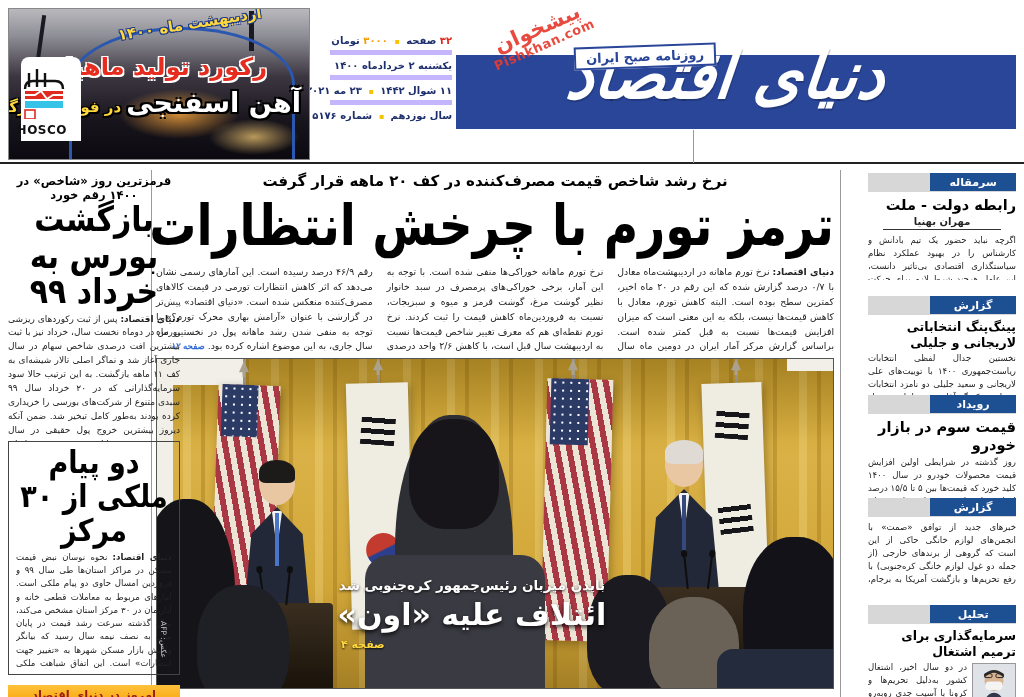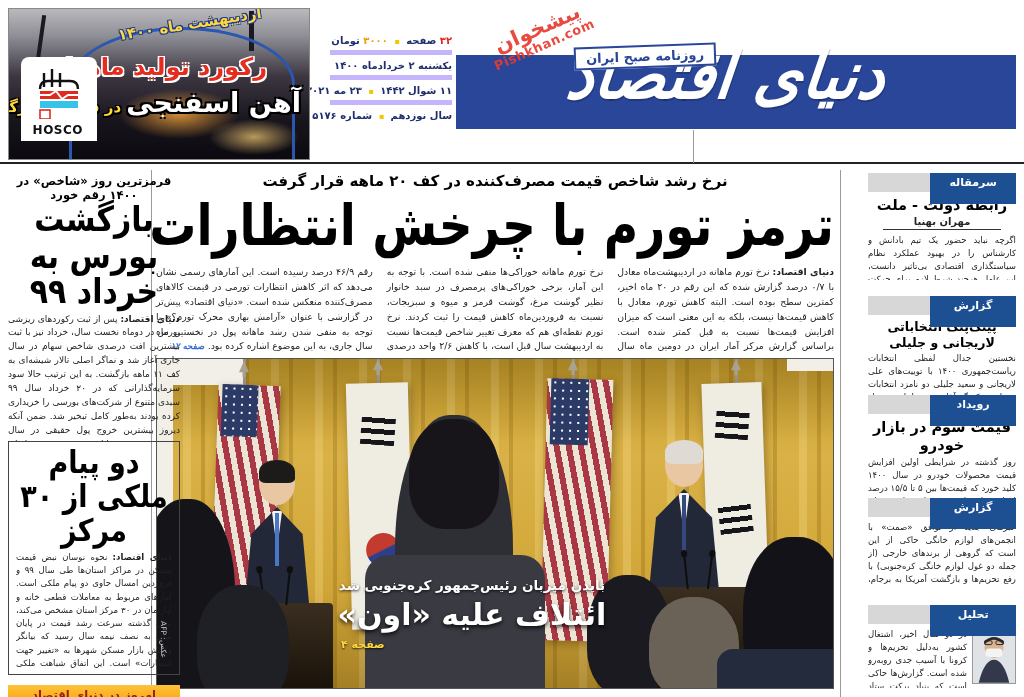--- a/index.html
+++ b/index.html
@@ -70,38 +70,38 @@
   .ad-line23{ position:absolute; top:78px; right:8px; white-space:nowrap; }
   .ad-line2{
     color:#fff; font-size:27px; font-weight:bold;
     text-shadow:-2px 2px 0 #000, 2px 2px 0 #000, 2px -2px 0 #000, -2px -2px 0 #000;
   }
   .ad-line3{
     color:#ffd83d; font-size:15px; font-weight:bold;
     text-shadow:-1.5px 1.5px 0 #000, 1.5px 1.5px 0 #000, 1.5px -1.5px 0 #000, -1.5px -1.5px 0 #000;
   }
   .hosco{
-    position:absolute; left:12px; top:48px; width:76px; height:84px; background:#fff;
+    position:absolute; left:12px; top:48px; width:60px; height:84px; background:#fff;
     border-radius:8px 8px 0 0; padding:6px 14px 2px; text-align:center;
   }
   .hosco-name{ font-size:12px; font-weight:bold; color:#111; letter-spacing:.5px; font-family:"DejaVu Sans", sans-serif; }
   
   .rule-top{ position:absolute; top:162px; right:0; width:1024px; height:2px; background:#222; }
   .vline{ position:absolute; top:170px; width:1px; height:527px; background:#9a9a9a; }
   .vline.v1{ right:872px; } .vline.v2{ right:183px; }
   .vline.v3{ right:330px; top:130px; height:33px; }
   
   .rcol{ position:absolute; top:170px; right:8px; width:148px; }
   .rsec{ margin-bottom:2px; }
   .rsec-head{ background:#d7d7d7; height:19px; margin:3px 0 4px; position:relative; }
   .rsec-head span{
-    position:absolute; right:0; top:0; height:31px; min-width:58%; background:#1d4f93;
+    position:absolute; right:0; top:0; height:18px; min-width:58%; background:#1d4f93;
     color:#fff; font-size:11px; font-weight:bold; text-align:center; line-height:19px; padding:0 10px;
   }
-  .rsec-title{ font-size:14.5px; font-weight:bold; text-align:center; color:#000; line-height:1.25; margin:2px 0; }
+  .rsec-title{ font-size:14.5px; font-weight:bold; text-align:right; color:#000; line-height:1.25; margin:2px 0; }
   .rsec-author{ font-size:10px; font-weight:bold; text-align:center; color:#222; margin-bottom:2px; }
   .rsec-authorline{ width:80%; margin:2px auto 4px; border-bottom:1.5px solid #333; }
   .rsec-body{
     font-size:8.6px; line-height:1.5; text-align:justify; color:#222; overflow:hidden;
   }
   .pageref{ color:#2f6bd8; font-weight:bold; font-size:8.6px;font-family:Liberation Serif, serif; }
   .rsec-photo{ float:right; width:44px; height:54px; margin:2px 0 2px 5px; border:1px solid #999; background:#dfe3e8; }
   
   .lcol{ position:absolute; top:170px; left:8px; width:172px; }
   .l-kicker{ font-size:11.5px; font-weight:bold; text-align:center; margin:4px 0 2px; color:#000; }
@@ -380,20 +380,21 @@
         </div>
       <div class="rsec-body" style="height:64px;">
         <span>خبرهای جدید از توافق «صمت» با انجمن‌های لوازم خانگی حاکی از این است که گروهی از برندهای خارجی (از جمله دو غول لوازم خانگی کره‌جنوبی) با رفع تحریم‌ها و بازگشت آمریکا به برجام، مجوز اجازه فعالیت قانونی دارند. در عین حال تصمیم گرفته شده برندهایی که به‌صورت محصول کامل وارد می‌شدند حداقل تا ۵ سال اجازه فعالیت رسمی نداشته باشند. </span>
       </div>
     </div>
 
     <div class="rsec" style="height:100px;">
       <div class="rsec-head">
           <span>تحلیل</span>
         </div>
+      <div class="rsec-title" style="font-size:12.5px;">سرمایه‌گذاری برای ترمیم اشتغال</div>
       <div class="rsec-body" style="height:60px;">
         <svg class="rsec-photo" viewBox="0 0 44 54">
           <rect width="44" height="54" fill="#dfe3e8"></rect>
           <ellipse cx="22" cy="17" rx="10" ry="11" fill="#d8b493"></ellipse>
           <path d="M12 14 Q22 4 32 14 L32 10 Q22 2 12 10 Z" fill="#2b2b2b"></path>
           <rect x="13" y="18" width="18" height="9" rx="4" fill="#f4f4f2"></rect>
           <path d="M6 54 Q12 30 22 30 Q32 30 38 54 Z" fill="#33394a"></path>
           <rect x="12" y="10" width="8" height="4" rx="1.5" fill="none" stroke="#222" stroke-width="1"></rect>
           <rect x="24" y="10" width="8" height="4" rx="1.5" fill="none" stroke="#222" stroke-width="1"></rect>
         </svg>

